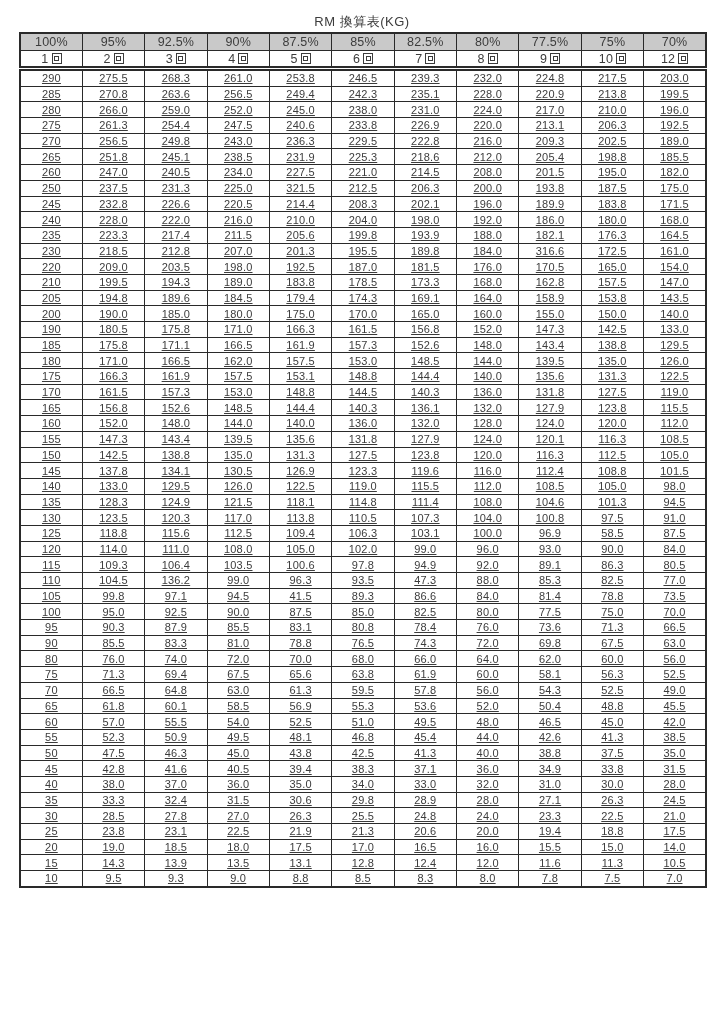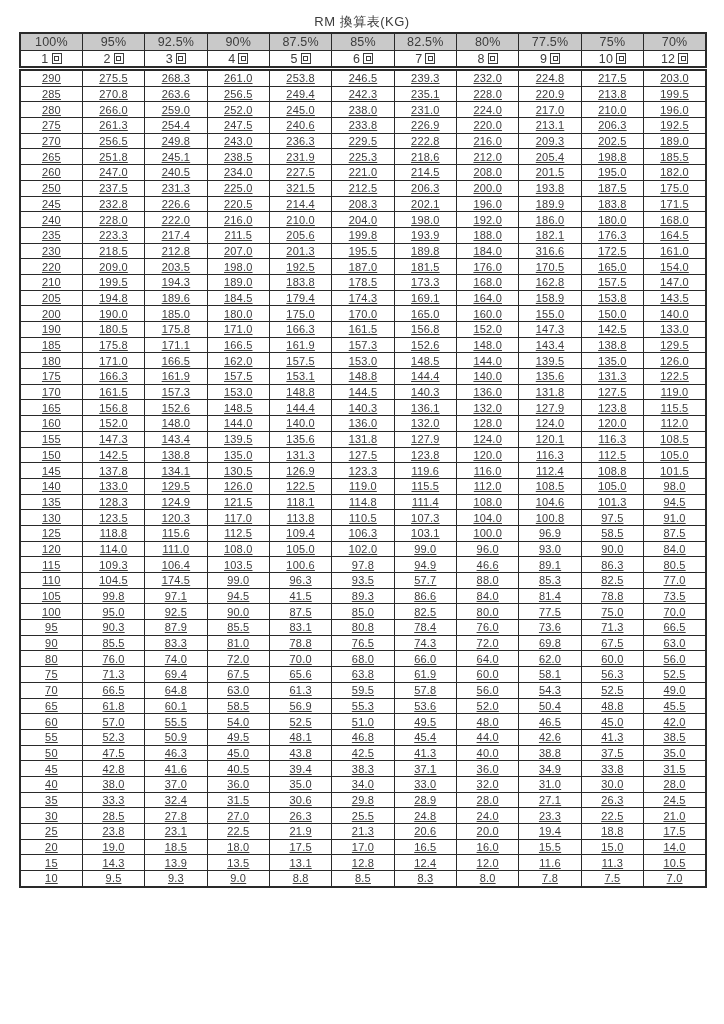--- a/index.html
+++ b/index.html
@@ -515,33 +515,33 @@
           <td>84.0</td>
         </tr>
         <tr>
           <td>115</td>
           <td>109.3</td>
           <td>106.4</td>
           <td>103.5</td>
           <td>100.6</td>
           <td>97.8</td>
           <td>94.9</td>
-          <td>46.6</td>
+          <td>92.0</td>
           <td>89.1</td>
           <td>86.3</td>
           <td>80.5</td>
         </tr>
         <tr>
           <td>110</td>
           <td>104.5</td>
-          <td>174.5</td>
+          <td>136.2</td>
           <td>99.0</td>
           <td>96.3</td>
           <td>93.5</td>
-          <td>57.7</td>
+          <td>47.3</td>
           <td>88.0</td>
           <td>85.3</td>
           <td>82.5</td>
           <td>77.0</td>
         </tr>
         <tr>
           <td>105</td>
           <td>99.8</td>
           <td>97.1</td>
           <td>94.5</td>

